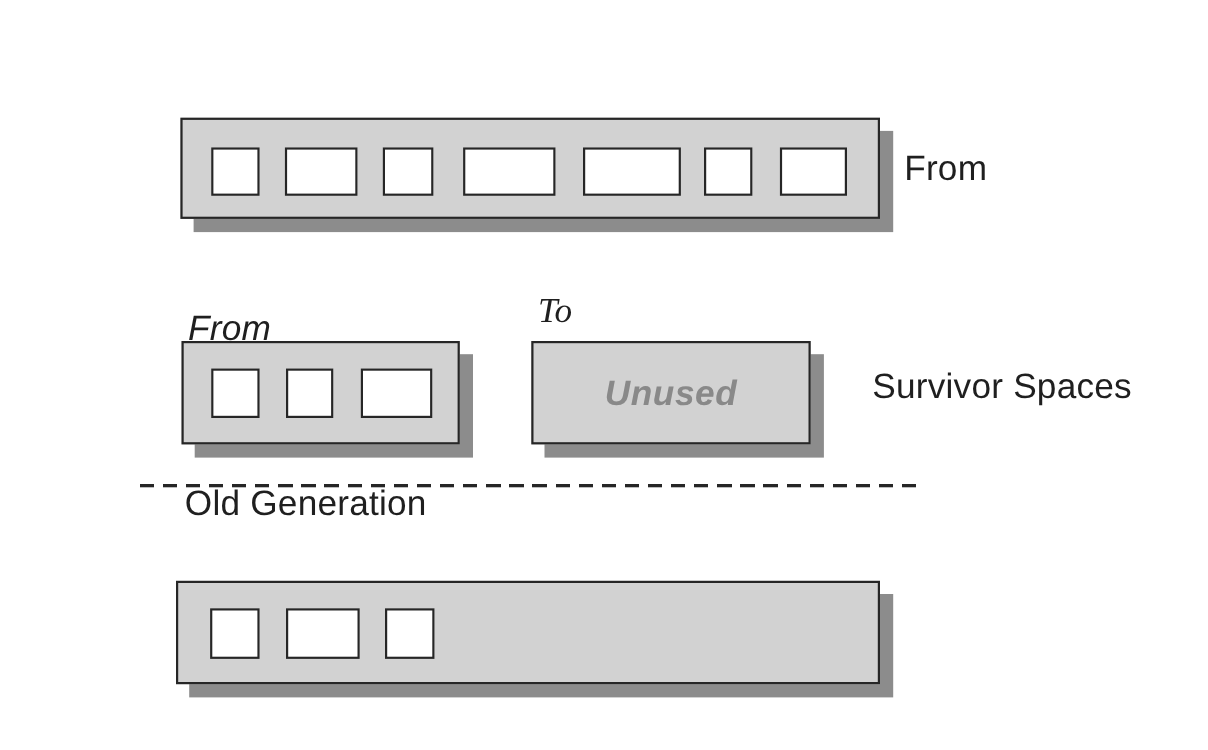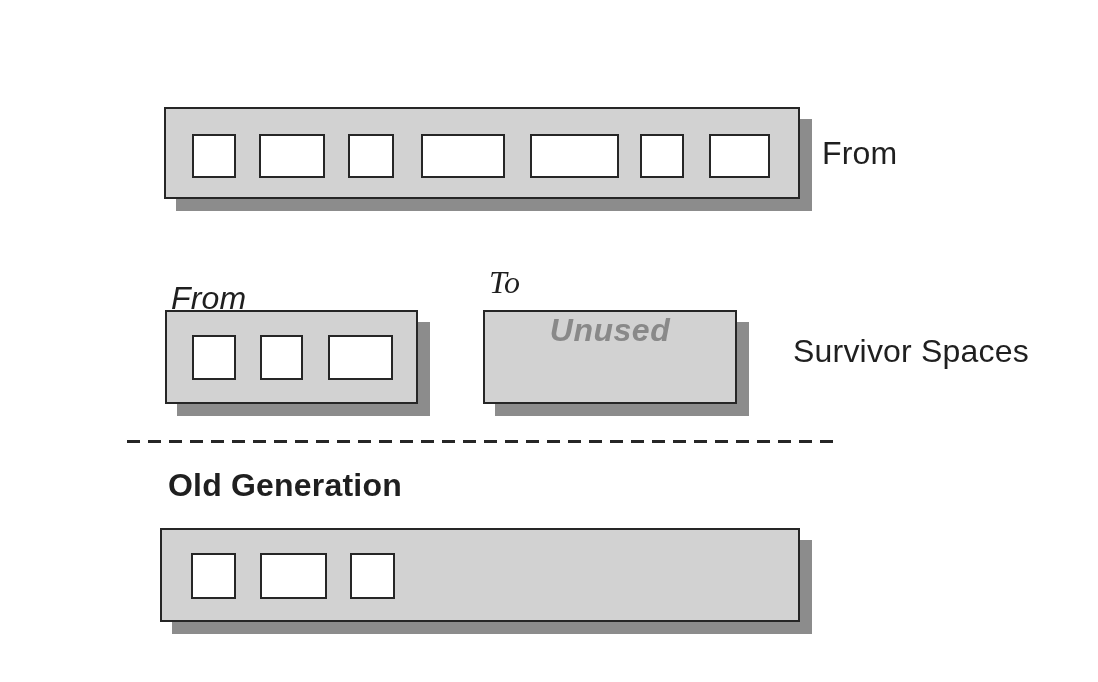--- a/index.html
+++ b/index.html
@@ -43,37 +43,37 @@
     border: 2.5px solid var(--bar-border, #262626);
     box-sizing: border-box;
   }
   #yg-label   { left: 165px; top: 44px; }
   #eden-bar   { left: 164px; top: 107px; width: 636px; height: 92px; }
   #eden-label { left: 822px; top: 136px; }
   #from-label { left: 171px; top: 281px; }
   #to-label   { left: 489px; top: 265px; font-family: Liberation Serif, serif; }
   #from-bar   { left: 165px; top: 310px; width: 253px; height: 94px; }
   #to-bar     { left: 483px; top: 310px; width: 254px; height: 94px;
-                display: flex; align-items: flex-start; justify-content: center; }
+                display: flex; align-items: center; justify-content: center; }
   .unused-text {
     font-size: 32px;
     font-weight: bold;
     font-style: italic;
     color: var(--unused-text, #898989);
     letter-spacing: 0.5px;
   }
   #survivor-label { left: 793px; top: 334px; }
   #divider {
     position: absolute;
     left: 127px; top: 440px; width: 713px; height: 3px;
     background: repeating-linear-gradient(90deg,
       var(--divider, #262626) 0px, var(--divider, #262626) 13px,
       transparent 13px, transparent 21px);
   }
-  #og-label { left: 168px; top: 468px; font-weight: bold; }
+  #og-label { left: 168px; top: 440px; }
   #old-bar  { left: 160px; top: 528px; width: 640px; height: 94px; }
 </style>
 </head>
 <body>
 
 <div class="canvas">
 
 
   <div class="bar" id="eden-bar">
       <div class="obj-box" style="left: 25.5px; top: 24.5px; width: 44px; height: 44px;"></div>

